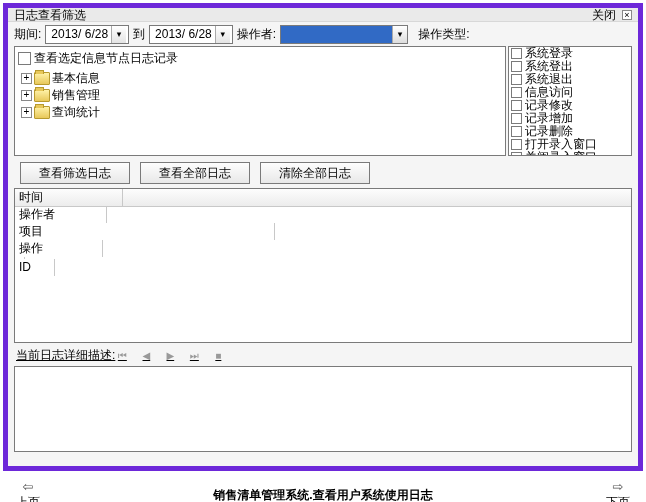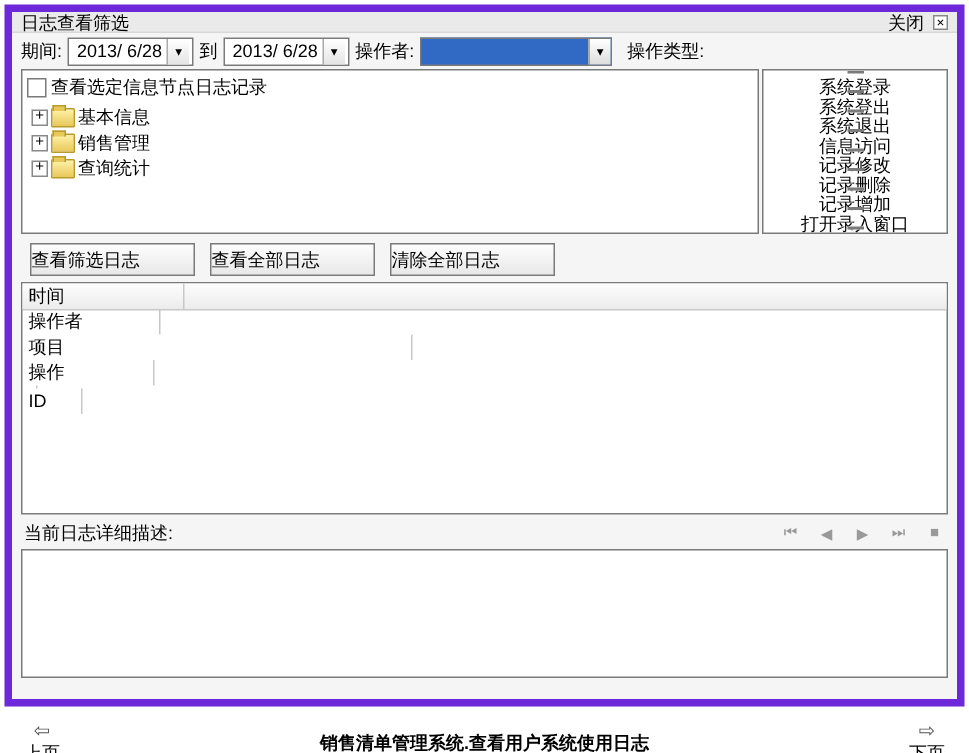--- a/index.html
+++ b/index.html
@@ -24,32 +24,32 @@
 .tree-panel { flex: 1; background: #fff; border: 1px solid #7a7a7a; padding: 2px; overflow: hidden; }
 .cb-row { display: flex; align-items: center; gap: 3px; padding: 1px 1px; }
 .cb { width: 13px; height: 13px; border: 1px solid #7a7a7a; background: #fff; }
 .tree { padding-left: 4px; margin-top: 2px; }
 .tree-node { display: flex; align-items: center; gap: 2px; height: 17px; }
 .expander { width: 11px; height: 11px; border: 1px solid #888; background: #fff; text-align: center; line-height: 8px; font-size: 10px; cursor: pointer; }
 .folder { width: 16px; height: 13px; display: inline-block; background: linear-gradient(#fff2a8,#e8c85a); border: 1px solid #b89a2e; border-radius: 1px; position: relative; }
 .folder::before { content: ""; position: absolute; top: -3px; left: 0; width: 7px; height: 3px; background: #e8c85a; border: 1px solid #b89a2e; border-bottom: none; }
 
 .type-panel { width: 124px; background: #fff; border: 1px solid #7a7a7a; overflow: hidden; }
-.type-item { display: flex; align-items: center; gap: 3px; height: 13px; padding: 0 2px; line-height: 13px; flex-direction: column; }
+.type-item { display: flex; align-items: center; gap: 3px; height: 13px; padding: 0 2px; line-height: 13px; }
 .type-item .cb { width: 11px; height: 11px; }
 
 .btn-row { display: flex; gap: 10px; padding: 6px 12px 4px; }
-.btn { flex: 0 0 110px; height: 22px; background: linear-gradient(#fdfdfd,#e8e8e8); border: 1px solid #7a7a7a; cursor: pointer; text-align: left; line-height: 20px; }
+.btn { flex: 0 0 110px; height: 22px; background: linear-gradient(#fdfdfd,#e8e8e8); border: 1px solid #7a7a7a; cursor: pointer; text-align: center; line-height: 20px; }
 .btn:first-child { margin-left: 0; }
 
 .grid { margin: 0 6px; border: 1px solid #7a7a7a; background: #fff; height: 155px; }
 .grid-header { display: flex; background: linear-gradient(#fdfdfd,#ececec); border-bottom: 1px solid #c8c8c8; height: 18px; flex-direction: column; }
 .gh { border-right: 1px solid #c8c8c8; padding: 1px 4px; line-height: 15px; }
 
-.detail-lbl-row { display: flex; align-items: center; justify-content: space-between; padding: 4px 8px 2px; }
+.detail-lbl-row { display: flex; align-items: center; padding: 4px 8px 2px; text-decoration: underline; }
 .nav-icons { display: flex; gap: 10px; }
 .nav-icon { width: 14px; height: 14px; color: #999; font-size: 10px; cursor: pointer; display: flex; align-items: center; justify-content: center; }
 
 .detail-box { margin: 0 6px 4px; border: 1px solid #7a7a7a; background: #fff; height: 86px; }
 
 .footer { display: flex; justify-content: space-between; align-items: center; padding: 8px 16px; }
 .page-nav { display: flex; flex-direction: column; align-items: center; gap: 1px; font-size: 11px; cursor: pointer; }
 .page-nav .arrow { width: 18px; height: 14px; display: flex; align-items: center; justify-content: center; font-size: 13px; color: #555; }
 .footer-title { font-weight: bold; font-size: 12px; }
 </style>
@@ -124,25 +124,25 @@
         <div class="type-item">
           <span class="cb"></span>
           <span>信息访问</span>
         </div>
         <div class="type-item">
           <span class="cb"></span>
           <span>记录修改</span>
         </div>
         <div class="type-item">
           <span class="cb"></span>
-          <span>记录删除</span>
+          <span>记录增加</span>
         </div>
         <div class="type-item">
           <span class="cb"></span>
-          <span>记录增加</span>
+          <span>记录删除</span>
         </div>
         <div class="type-item">
           <span class="cb"></span>
           <span>打开录入窗口</span>
         </div>
         <div class="type-item">
           <span class="cb"></span>
           <span>关闭录入窗口</span>
         </div>
       </div>

